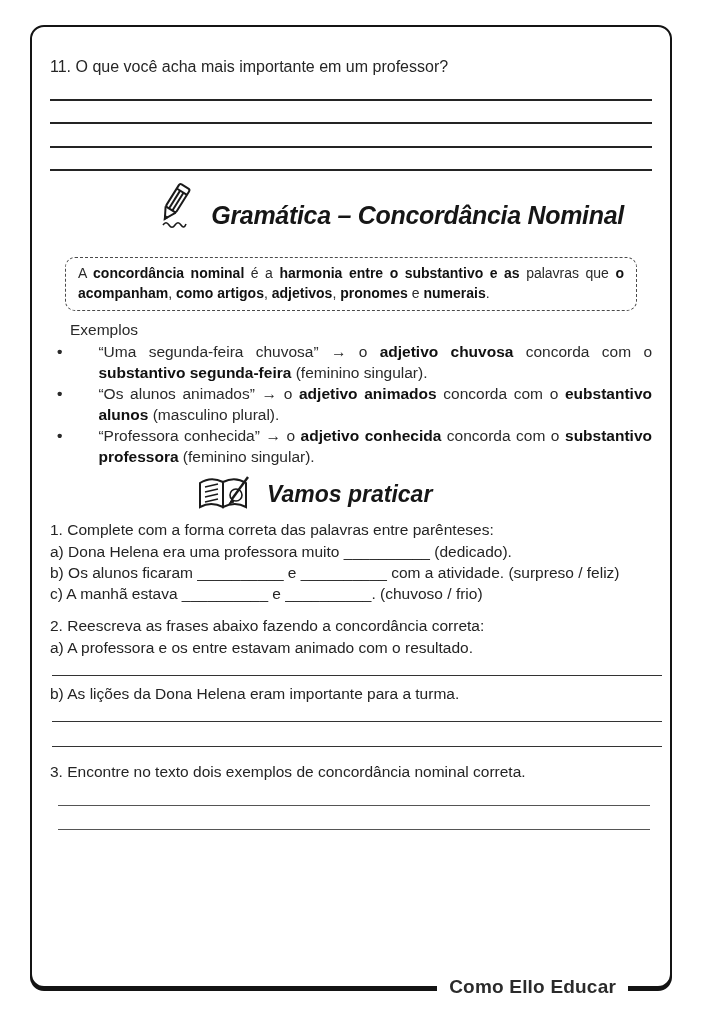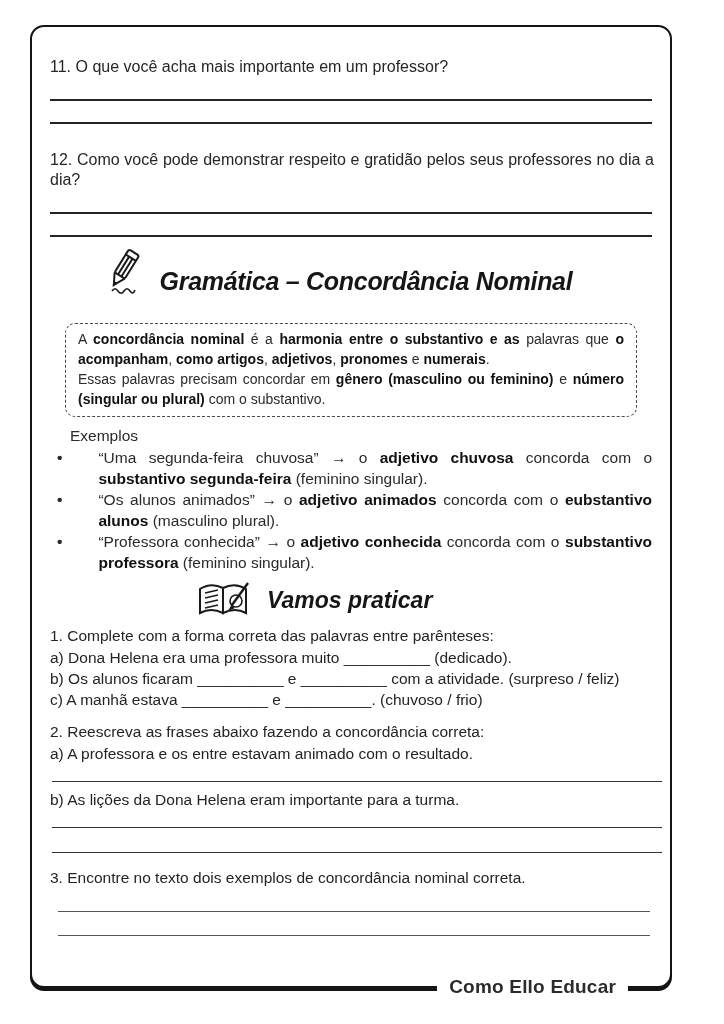--- a/index.html
+++ b/index.html
@@ -13,21 +13,21 @@
     box-sizing:border-box;border:2px solid #141414;border-radius:14px;
     box-shadow:0 3px 0 #141414;
     padding:30px 16px 0 18px;background:#fff;
   }
   .q{font-size:16px;line-height:20px;color:#262626;margin:0;}
   .q.justify{text-align:justify;}
   .ans-line{height:22px;border-bottom:2px solid #242424;margin:0 2px 0 0;}
   .ans-line.gap2{height:21px;}
   .block-gap{margin-top:26px;}
 
-  .title-row{display:flex;align-items:flex-end;justify-content:center;gap:12px;margin:10px 30px 0 0;}
+  .title-row{display:flex;align-items:flex-end;justify-content:flex-end;gap:12px;margin:10px 30px 0 0;}
   .title-row h1{
     margin:0;font-size:25px;line-height:28px;font-style:italic;font-weight:bold;
     color:#161616;letter-spacing:-.3px;
   }
   .icon{flex:0 0 auto;}
 
   .def-box{
     margin:28px 17px 0 15px;border:1.6px dashed #4a4a4a;border-radius:10px;
     padding:5px 12px 7px 12px;font-size:14px;line-height:20px;color:#2a2a2a;
   }
@@ -63,21 +63,20 @@
 </style>
 </head>
 <body>
 
 <div class="sheet">
 
   <p class="q">11. O que você acha mais importante em um professor?</p>
   <div class="ans-line"></div>
   <div class="ans-line gap2"></div>
 
-  <p class="q justify block-gap">12. Como você pode demonstrar respeito e gratidão pelos seus professores no dia a dia?</p>
   <div class="ans-line"></div>
   <div class="ans-line gap2"></div>
 
   <div class="title-row">
     <span class="icon">
       <svg width="46" height="48" viewBox="0 0 46 48" fill="none" stroke="#1a1a1a" stroke-width="2">
         <g transform="rotate(32 23 20)">
           <rect x="17" y="3" width="12" height="27" rx="2"></rect>
           <line x1="17" y1="9" x2="29" y2="9"></line>
           <line x1="21" y1="9" x2="21" y2="30"></line>
@@ -86,21 +85,20 @@
           <path d="M21.4,37.8 L23,41 L24.6,37.8" fill="#1a1a1a"></path>
         </g>
         <path d="M10,44 q3,-4.5 6,0 t6,0 t6,0 t5,-1" stroke-width="1.6"></path>
       </svg>
     </span>
     <h1>Gramática – Concordância Nominal</h1>
   </div>
 
   <div class="def-box">
     <p><span>A </span><b>concordância nominal</b><span> é a </span><b>harmonia entre o substantivo e as</b><span> palavras que </span><b>o acompanham</b><span>, </span><b>como artigos</b><span>, </span><b>adjetivos</b><span>, </span><b>pronomes</b><span> e </span><b>numerais</b><span>.</span></p>
-    <p><span>Essas palavras precisam concordar em </span><b>gênero (masculino ou feminino)</b><span> e </span><b>número (singular ou plural)</b><span> com o substantivo.</span></p>
   </div>
 
   <p class="examples-heading">Exemplos</p>
   <div class="bullets">
     <div class="bullet">
       <span class="dot">•</span>
       <span class="btxt"><span>“Uma segunda-feira chuvosa” → o </span><b>adjetivo chuvosa</b><span> concorda com o </span><b>substantivo segunda-feira</b><span> (feminino singular).</span></span>
     </div>
     <div class="bullet">
       <span class="dot">•</span>

